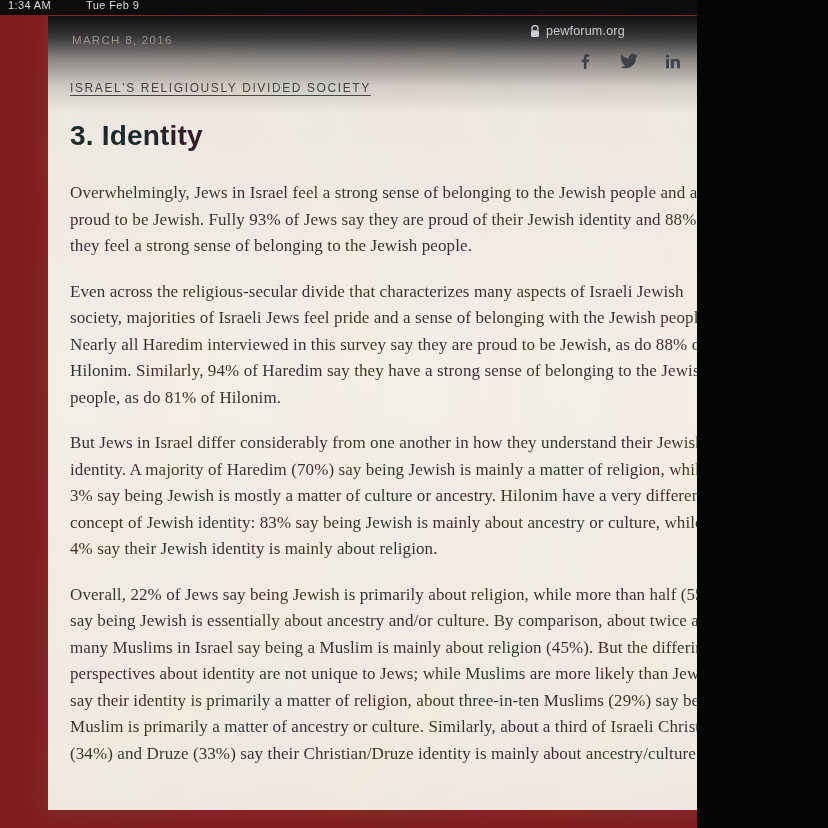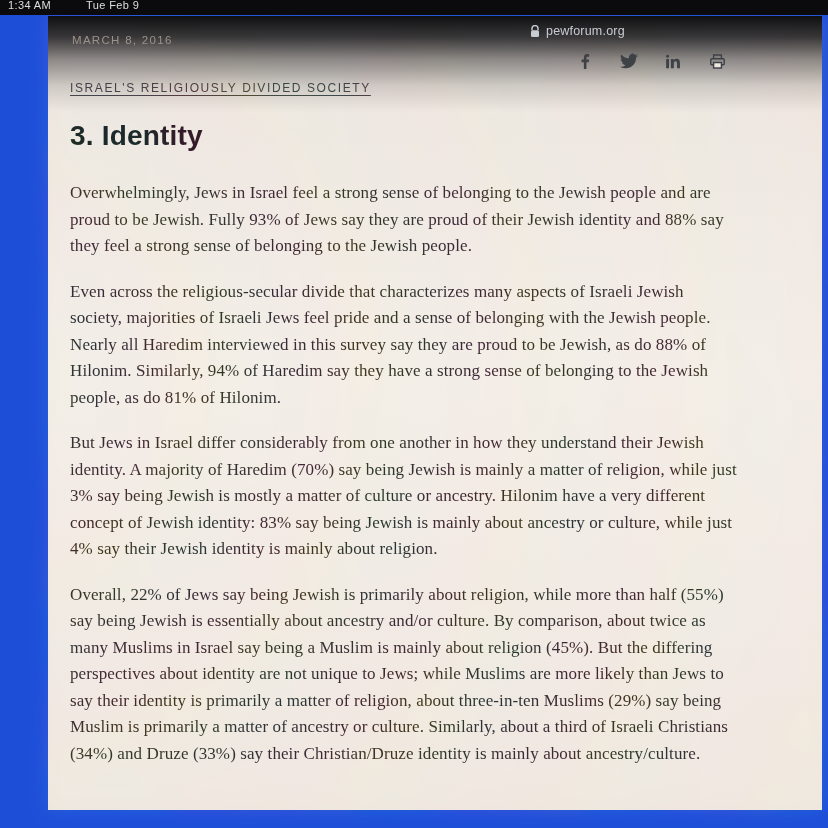--- a/index.html
+++ b/index.html
@@ -1,16 +1,16 @@
 <!DOCTYPE html>
 <html><head>
 <meta charset="utf-8">
 <style>
   html,body{margin:0;padding:0;background:#050506;}
-  .frame{position:relative;width:828px;height:828px;background:#1d4ed8;overflow:hidden;
+  .frame{position:relative;width:697px;height:828px;background:#7f1d1d;overflow:hidden;
          font-family:"Liberation Sans",sans-serif;}
 
   
   .status-bar{position:absolute;top:0;left:0;right:0;height:15px;background:#0b0b0d;
               color:#dfdfe2;font-size:11px;letter-spacing:.4px;z-index:9;overflow:hidden;}
   .status-time{position:absolute;left:8px;top:-1px;}
   .status-date{position:absolute;left:86px;top:-1px;}
 
   
   .url-pill{position:absolute;left:530px;top:24px;z-index:8;display:flex;align-items:center;

